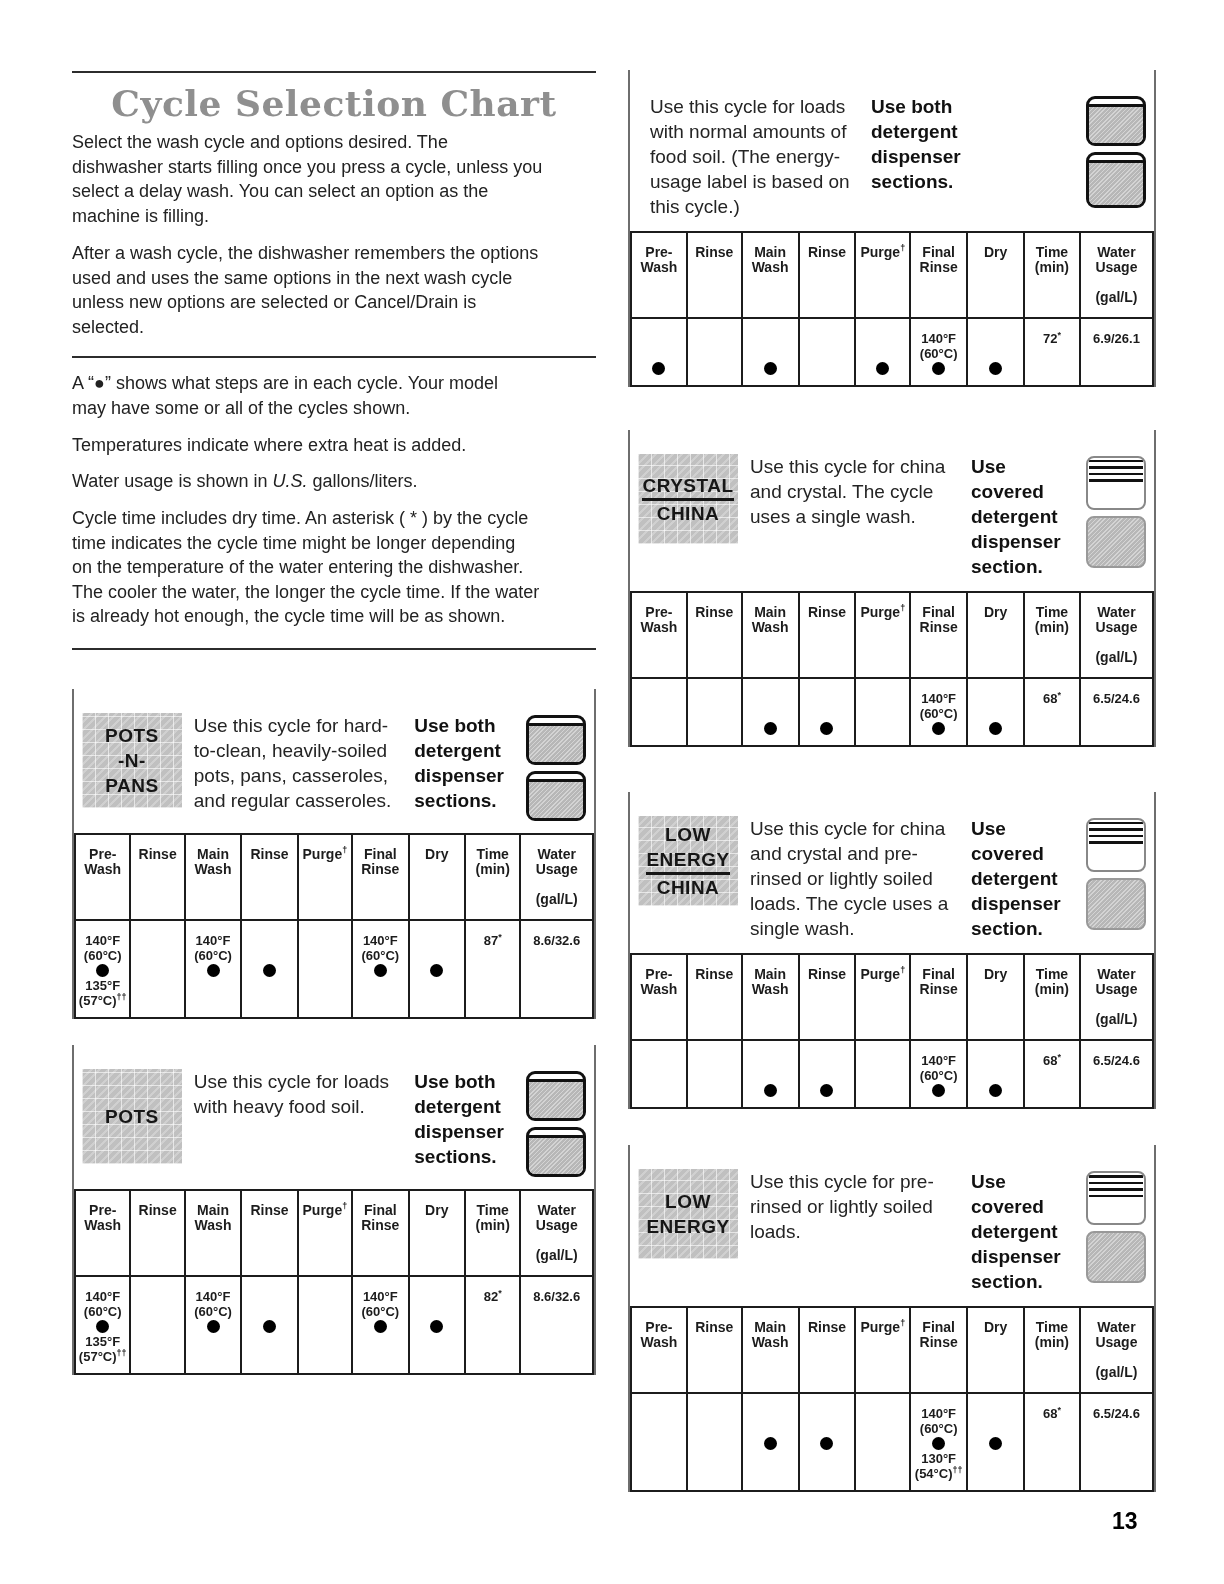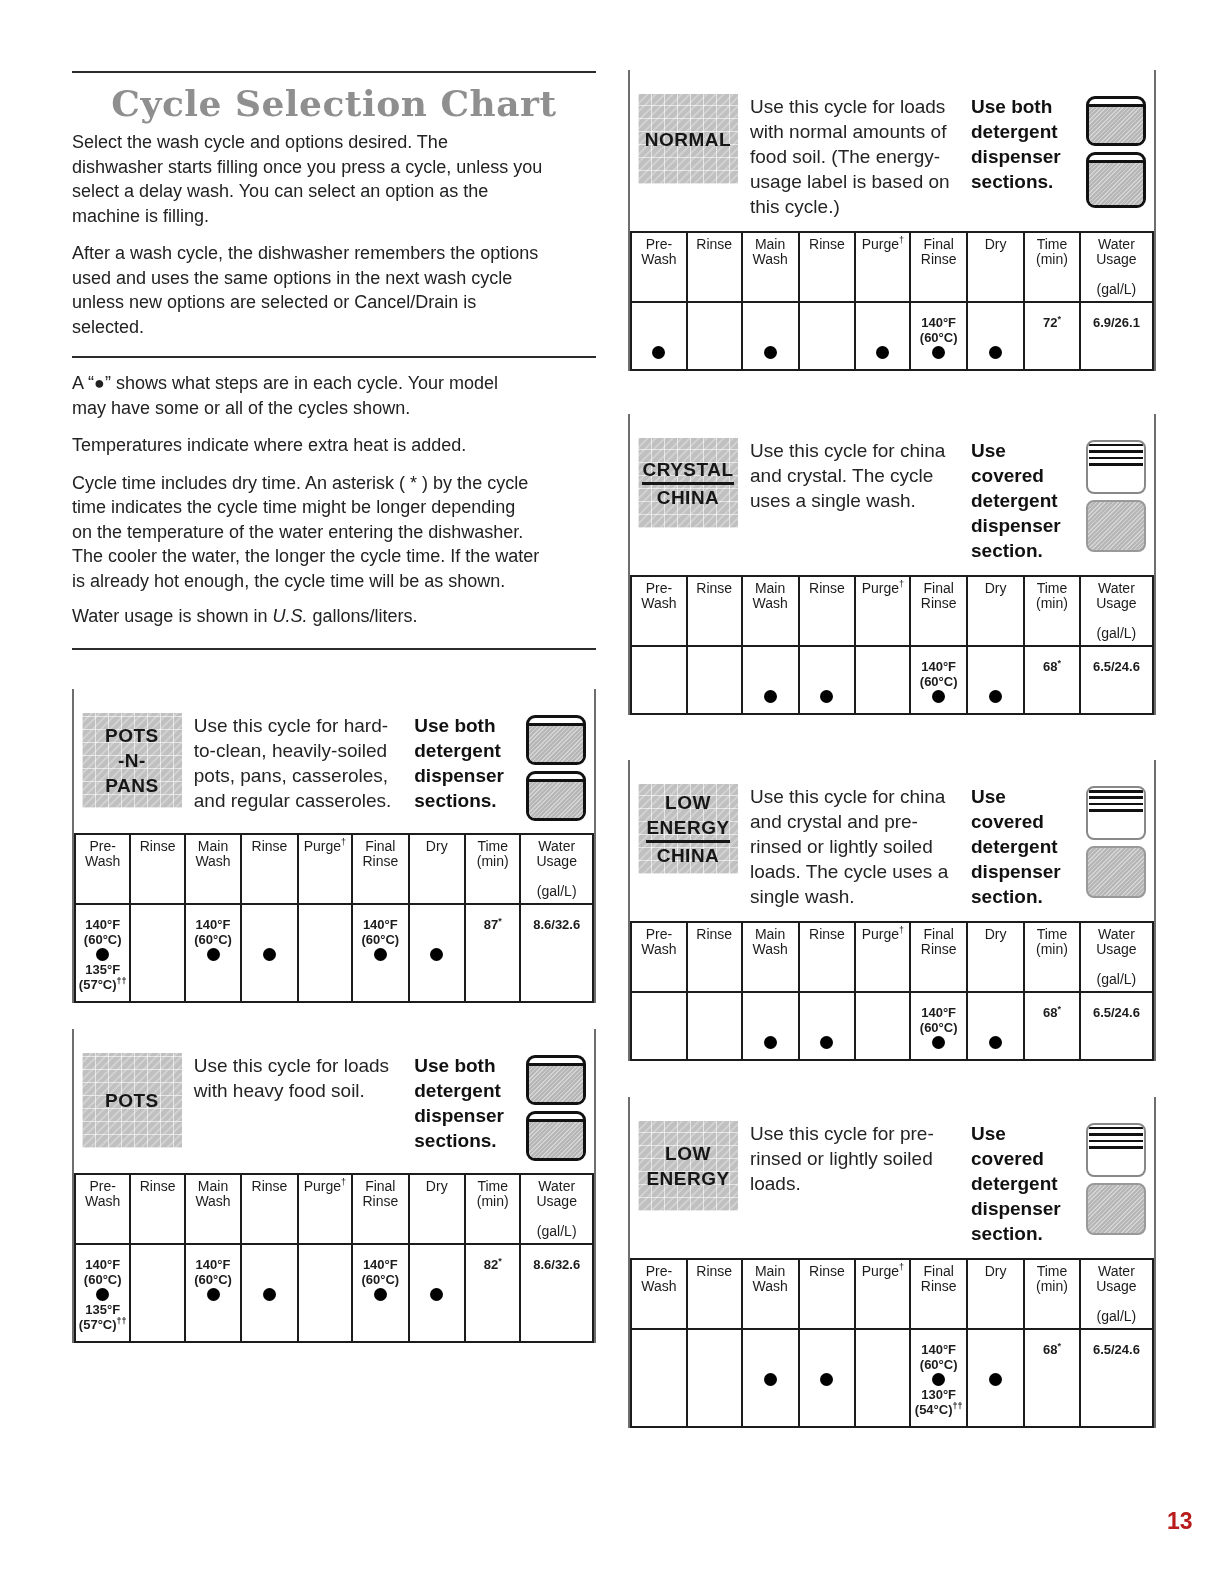--- a/index.html
+++ b/index.html
@@ -47,53 +47,53 @@
   }
   .dcup  { width:60px; height:50px; border:3px solid #111; border-radius:9px; background:#fff; overflow:hidden; }
   .dcup-fill { margin-top:5px; height:calc(100% - 5px); border-top:3px solid #111; }
   .dcov  { width:60px; height:54px; border:2px solid #888; border-radius:8px; background:#fff; overflow:hidden; }
   .dcov-stripes { height:25px; margin:2px 1px 0;
     background:repeating-linear-gradient(180deg, #111 0 2.5px, transparent 2.5px 6.5px); }
   .dsolid { width:60px; height:52px; border:2px solid #999; border-radius:8px; }
 
   table.cycle { width:100%; border-collapse:collapse; table-layout:fixed; }
   table.cycle th, table.cycle td { border:2px solid #1c1c1c; text-align:center; vertical-align:top; }
-  table.cycle th { font-size:14px; line-height:15px; padding:4px 1px; font-weight:normal; }
+  table.cycle th { font-size:14px; line-height:15px; padding:12px 1px; font-weight:bold; }
   table.cycle td { font-size:13px; line-height:15px; padding:12px 1px 9px; font-weight:bold; }
   .ln { min-height:15px; }
   .dotln { display:flex; align-items:center; justify-content:center; }
   .dot { width:13px; height:13px; background:#000; border-radius:50%; display:inline-block; }
   sup { font-size:9px; line-height:0; vertical-align:super; }
 
-  .page-number { position:absolute; left:1167px; top:1508px; font-size:23px; font-weight:bold; color:#b91c1c; }
+  .page-number { position:absolute; left:1112px; top:1508px; font-size:23px; font-weight:bold; color:#000000; }
 </style>
 </head>
 <body>
 
 <div class="col-left">
   <div class="rule" style="margin-top:71px"></div>
   <h1 class="page-title">Cycle Selection Chart</h1>
   <p class="para mt6">Select the wash cycle and options desired. The
 dishwasher starts filling once you press a cycle, unless you
 select a delay wash. You can select an option as the
 machine is filling.</p>
   <p class="para mt13">After a wash cycle, the dishwasher remembers the options
 used and uses the same options in the next wash cycle
 unless new options are selected or Cancel/Drain is
 selected.</p>
   <div class="rule mt17"></div>
   <p class="para mt13">A “●” shows what steps are in each cycle. Your model
 may have some or all of the cycles shown.</p>
   <p class="para mt13">Temperatures indicate where extra heat is added.</p>
+  <p class="para mt11"><span>Water usage is shown in </span><i>U.S.</i><span> gallons/liters.</span></p>
   <p class="para mt13">Cycle time includes dry time. An asterisk ( * ) by the cycle
 time indicates the cycle time might be longer depending
 on the temperature of the water entering the dishwasher.
 The cooler the water, the longer the cycle time. If the water
 is already hot enough, the cycle time will be as shown.</p>
-  <p class="para mt11"><span>Water usage is shown in </span><i>U.S.</i><span> gallons/liters.</span></p>
   <div class="rule mt19"></div>
 
   <div class="cycle-section" style="margin-top:39px">
     <div class="sec-top">
       <div class="badge" style="min-height:95px">
         <span class="bl">POTS</span>
         <span class="bl">-N-</span>
         <span class="bl">PANS</span>
       </div>
       <div class="desc">Use this cycle for hard-
@@ -339,23 +339,20 @@
       </tr>
     </tbody>
       </table>
   </div>
 </div>
 
 <div class="col-right">
 
   <div class="cycle-section" style="margin-top:70px">
     <div class="sec-top">
-      <div class="badge">
-        <span class="bl">NORMAL</span>
-      </div>
       <div class="desc">Use this cycle for loads
 with normal amounts of
 food soil. (The energy-
 usage label is based on
 this cycle.)</div>
       <div class="note">Use both
 detergent
 dispenser
 sections.</div>
       <div class="icons">

